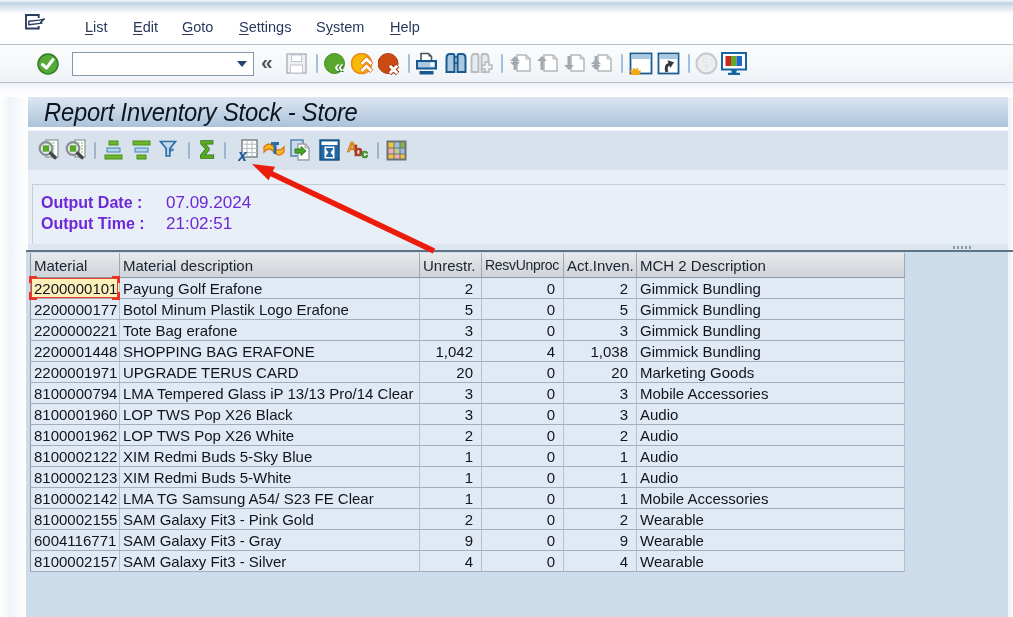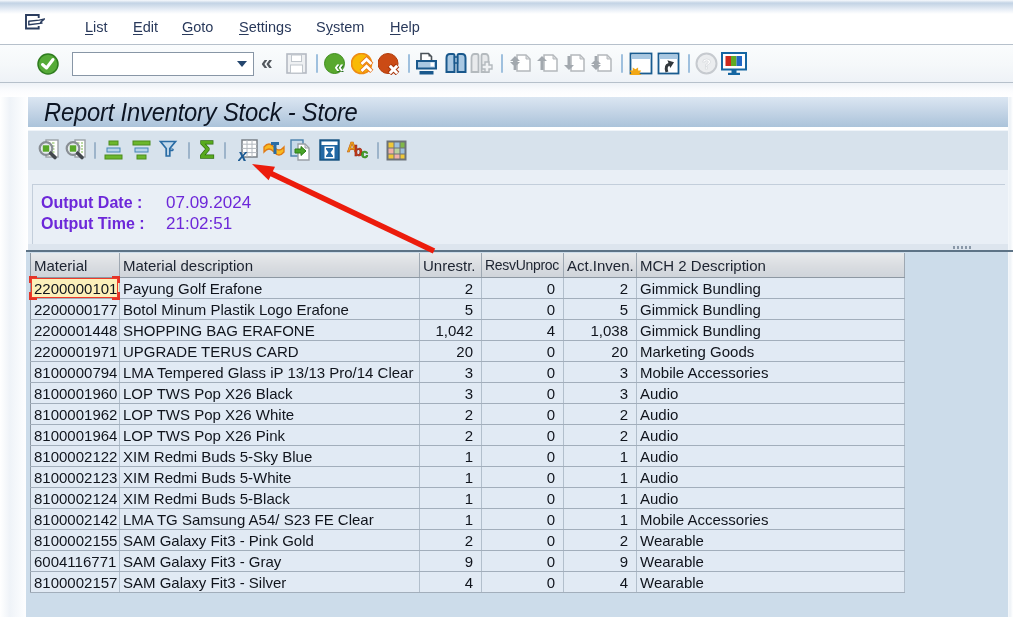--- a/index.html
+++ b/index.html
@@ -332,20 +332,28 @@
       </tr>
   <tr>
         <td>2200000177</td>
         <td>Botol Minum Plastik Logo Erafone</td>
         <td class="num">5</td>
         <td class="num">0</td>
         <td class="num">5</td>
         <td>Gimmick Bundling</td>
       </tr>
   <tr>
+        <td>2200000221</td>
+        <td>Tote Bag erafone</td>
+        <td class="num">3</td>
+        <td class="num">0</td>
+        <td class="num">3</td>
+        <td>Gimmick Bundling</td>
+      </tr>
+  <tr>
         <td>2200001448</td>
         <td>SHOPPING BAG ERAFONE</td>
         <td class="num">1,042</td>
         <td class="num">4</td>
         <td class="num">1,038</td>
         <td>Gimmick Bundling</td>
       </tr>
   <tr>
         <td>2200001971</td>
         <td>UPGRADE TERUS CARD</td>
@@ -372,46 +380,30 @@
       </tr>
   <tr>
         <td>8100001962</td>
         <td>LOP TWS Pop X26 White</td>
         <td class="num">2</td>
         <td class="num">0</td>
         <td class="num">2</td>
         <td>Audio</td>
       </tr>
   <tr>
-        <td>8100001964</td>
-        <td>LOP TWS Pop X26 Pink</td>
-        <td class="num">2</td>
-        <td class="num">0</td>
-        <td class="num">2</td>
-        <td>Audio</td>
-      </tr>
-  <tr>
         <td>8100002122</td>
         <td>XIM Redmi Buds 5-Sky Blue</td>
         <td class="num">1</td>
         <td class="num">0</td>
         <td class="num">1</td>
         <td>Audio</td>
       </tr>
   <tr>
         <td>8100002123</td>
         <td>XIM Redmi Buds 5-White</td>
-        <td class="num">1</td>
-        <td class="num">0</td>
-        <td class="num">1</td>
-        <td>Audio</td>
-      </tr>
-  <tr>
-        <td>8100002124</td>
-        <td>XIM Redmi Buds 5-Black</td>
         <td class="num">1</td>
         <td class="num">0</td>
         <td class="num">1</td>
         <td>Audio</td>
       </tr>
   <tr>
         <td>8100002142</td>
         <td>LMA TG Samsung A54/ S23 FE Clear</td>
         <td class="num">1</td>
         <td class="num">0</td>

